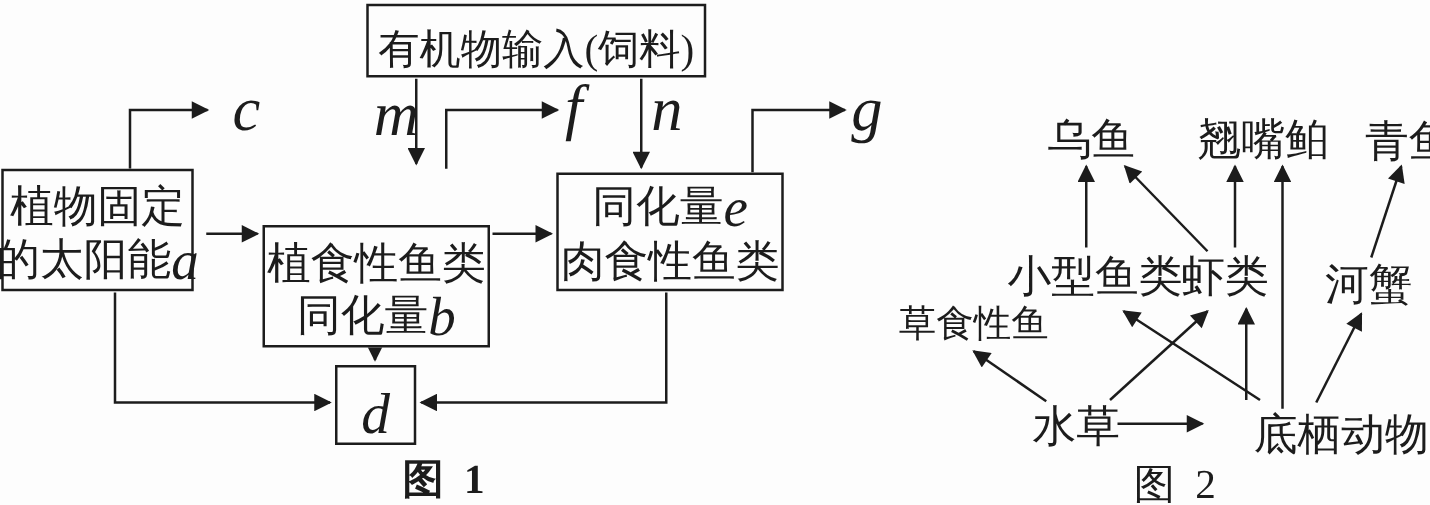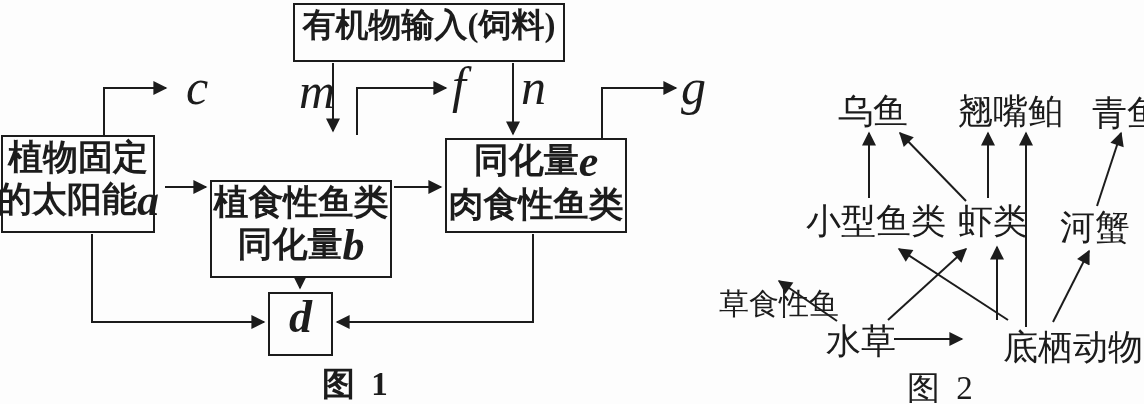--- a/index.html
+++ b/index.html
@@ -6,38 +6,38 @@
   .canvas{
     position:relative;width:1144px;height:404px;background:#fdfdfd;
     font-family:"Liberation Serif","DejaVu Serif",serif;color:#1c1c1c;
     overflow:hidden;
   }
   .arrows{position:absolute;left:0;top:0;}
   .arrows polyline{fill:none;stroke:#1c1c1c;stroke-width:2;}
   .box{
     position:absolute;box-sizing:border-box;border:2px solid #1c1c1c;
     background:#fdfdfd;display:flex;flex-direction:column;
-    justify-content:flex-start;align-items:center;text-align:center;font-weight:bold;
+    justify-content:flex-end;align-items:center;text-align:center;
   }
   .ln{font-size:35px;line-height:42px;white-space:nowrap;}
   .ln-sm{font-size:33px;line-height:40px;white-space:nowrap;}
   .var{
     font-style:italic;font-family:"Liberation Serif","DejaVu Serif",serif;
     font-size:44px;line-height:1;vertical-align:-4px;
   }
   .lbl{
     position:absolute;font-style:italic;font-size:50px;line-height:50px;
     font-family:"Liberation Serif","DejaVu Serif",serif;white-space:nowrap;
   }
   .dvar{
     font-style:italic;font-size:46px;line-height:1;
     font-family:"Liberation Serif","DejaVu Serif",serif;
   }
   .node{position:absolute;font-size:35px;line-height:33px;white-space:nowrap;}
-  .node-sm{font-size:30px;line-height:30px;margin-top:44px;}
+  .node-sm{font-size:30px;line-height:30px;}
   .caption{position:absolute;font-size:33px;line-height:33px;white-space:nowrap;word-spacing:8px;}
 </style>
 </head>
 <body>
 
 <div class="canvas">
 
   <svg class="arrows" width="1144" height="404" viewBox="0 0 1144 404">
     <defs>
       <marker id="ah" viewBox="0 0 10 10" refX="9" refY="5" markerWidth="8.5" markerHeight="7" orient="auto">
@@ -97,21 +97,21 @@
   <div class="lbl" style="left:452px;top:60px;">f</div>
   <div class="lbl" style="left:521px;top:62px;">n</div>
   <div class="lbl" style="left:681px;top:62px;">g</div>
 
   <div class="caption" style="left:322px;top:368px;font-weight:bold;">图 1</div>
 
   <div class="node" style="left:838px;top:95px;">乌鱼</div>
   <div class="node" style="left:958px;top:95px;">翘嘴鲌</div>
   <div class="node" style="left:1092px;top:97px;">青鱼</div>
   <div class="node" style="left:806px;top:205px;">小型鱼类</div>
-  <div class="node" style="left:945px;top:205px;margin-left:13px;">虾类</div>
+  <div class="node" style="left:945px;top:205px;">虾类</div>
   <div class="node" style="left:1060px;top:211px;">河蟹</div>
   <div class="node node-sm" style="left:719px;top:245px;">草食性鱼</div>
   <div class="node" style="left:826px;top:325px;">水草</div>
   <div class="node" style="left:980px;top:331px;margin-left:23px;">底栖动物</div>
 
   <div class="caption" style="left:907px;top:372px;text-align:center;">图 2</div>
 
 </div>
 
 </body></html>

